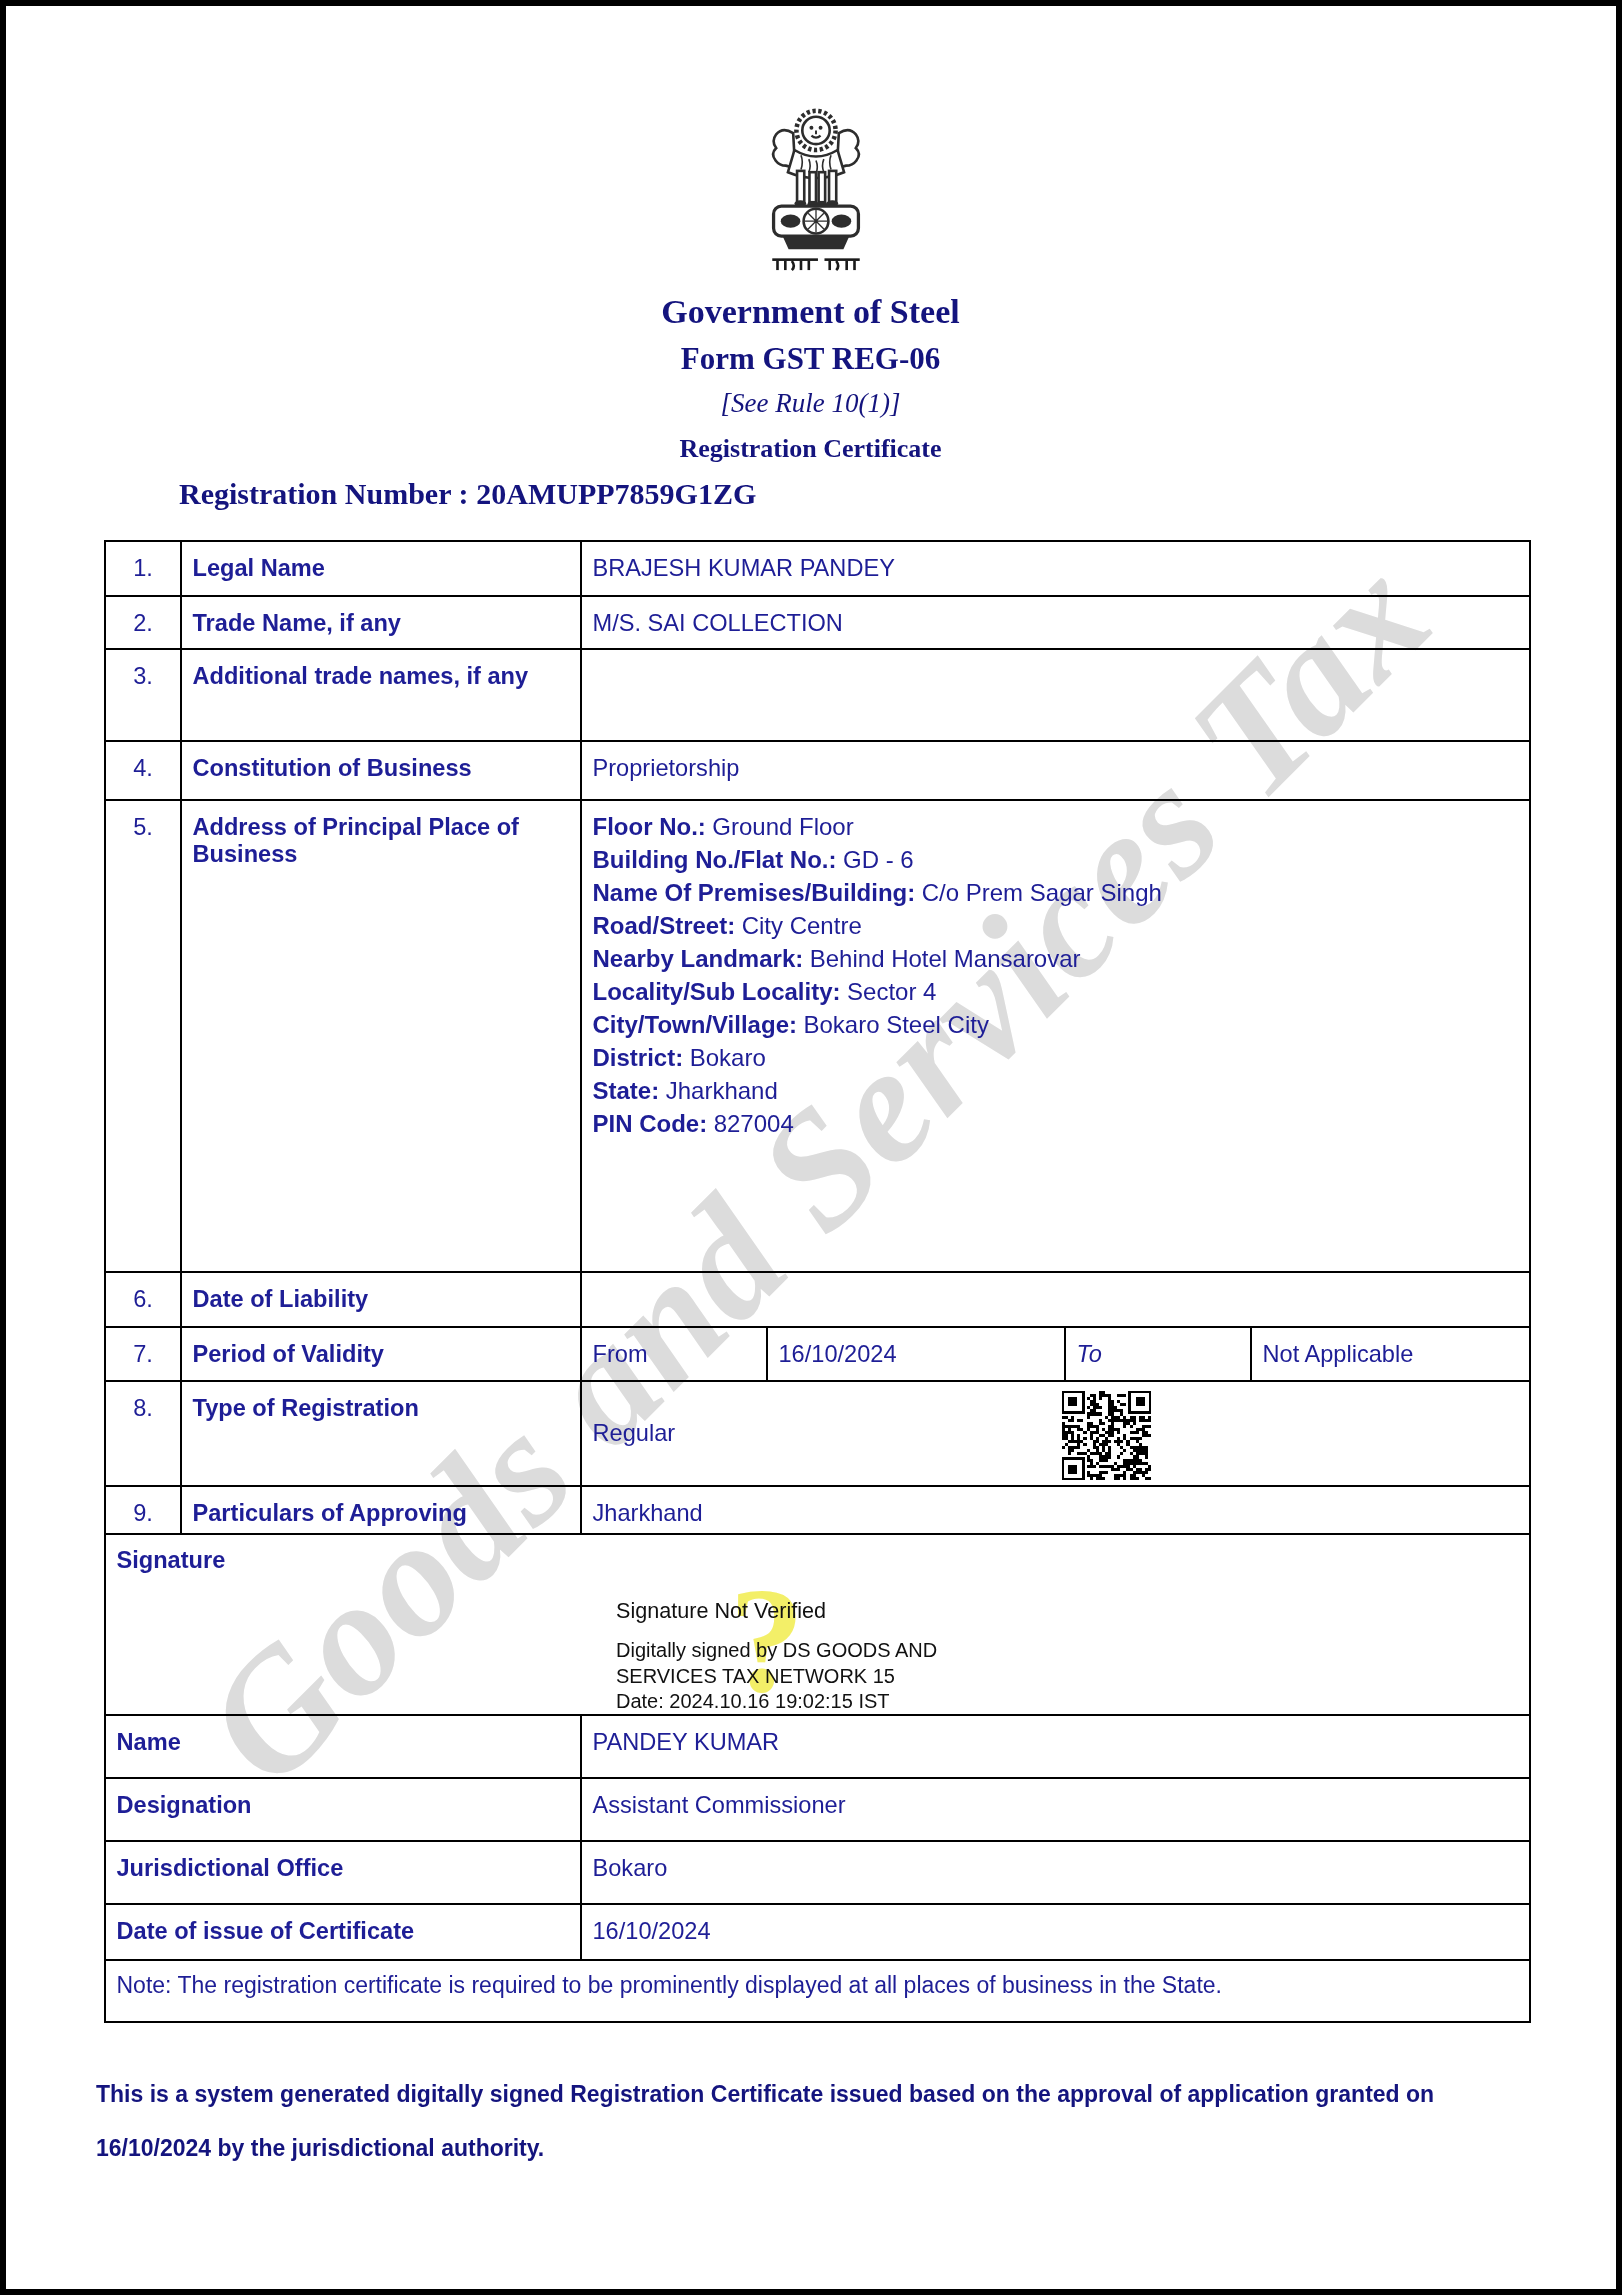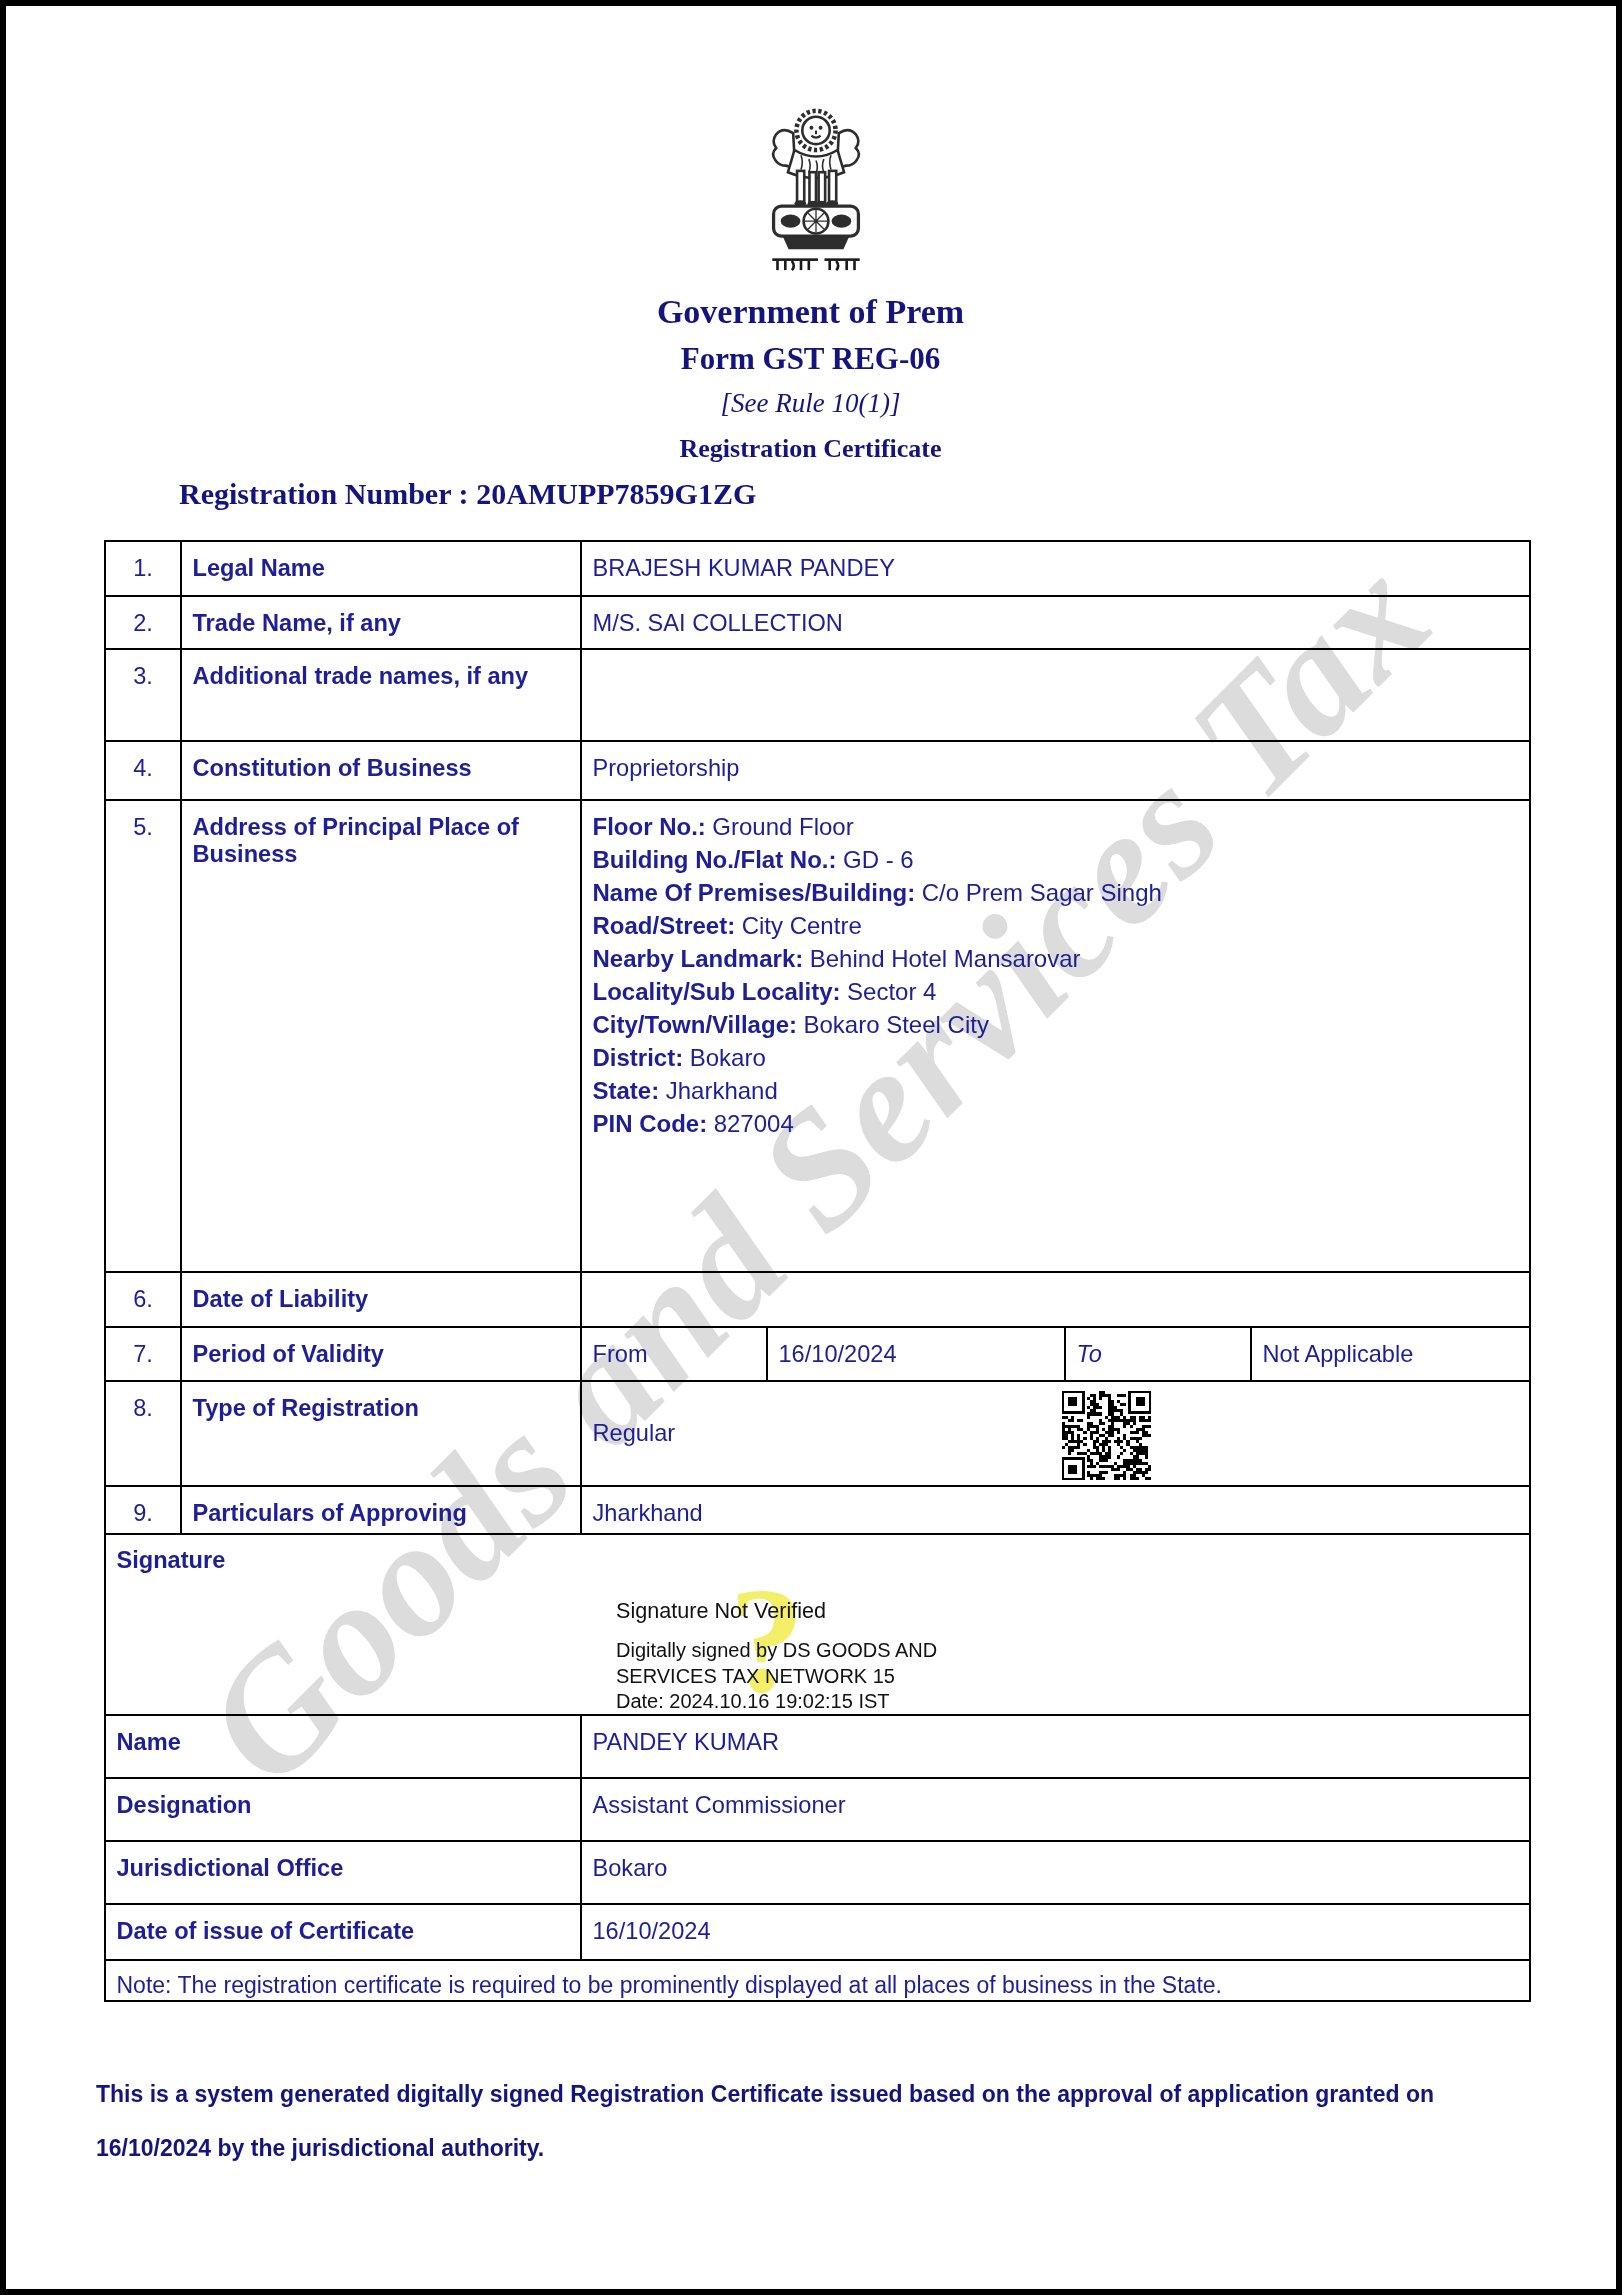--- a/index.html
+++ b/index.html
@@ -124,21 +124,21 @@
       <rect x="50" y="242" width="4" height="14"></rect>
       <rect x="62" y="242" width="4" height="14"></rect>
       <rect x="88" y="238" width="54" height="4"></rect>
       <rect x="94" y="242" width="4" height="14"></rect>
       <path d="M106 242 q6 8 0 14" stroke="#1a1a1a" stroke-width="4" fill="none"></path>
       <rect x="120" y="242" width="4" height="14"></rect>
       <rect x="132" y="242" width="4" height="14"></rect>
     </g>
   </svg>
 
-  <div class="hdr hdr-gov">Government of Prem</div>
+  <div class="hdr hdr-gov">Government of Steel</div>
   <div class="hdr hdr-form">Form GST REG-06</div>
   <div class="hdr hdr-rule">[See Rule 10(1)]</div>
   <div class="hdr hdr-cert">Registration Certificate</div>
   <div class="regline">
     <span>Registration Number :</span><span class="regval">20AMUPP7859G1ZG</span>
   </div>
 
   <div class="gst-table">
 
     <div class="trow" style="height:53px">
@@ -564,21 +564,21 @@
     </div>
     <div class="trow" style="height:63px">
       <div class="cell c-olabel">Jurisdictional Office</div>
       <div class="cell c-val">Bokaro</div>
     </div>
     <div class="trow" style="height:56px">
       <div class="cell c-olabel">Date of issue of Certificate</div>
       <div class="cell c-val">16/10/2024</div>
     </div>
 
-    <div class="trow" style="height:41px">
+    <div class="trow" style="height:62px">
       <div class="cell c-note">Note: The registration certificate is required to be prominently displayed at all places of business in the State.</div>
     </div>
 
   </div>
 
   <div class="footer">This is a system generated digitally signed Registration Certificate issued based on the approval of application granted on 16/10/2024 by the jurisdictional authority.</div>
 
 </div>
 
 

